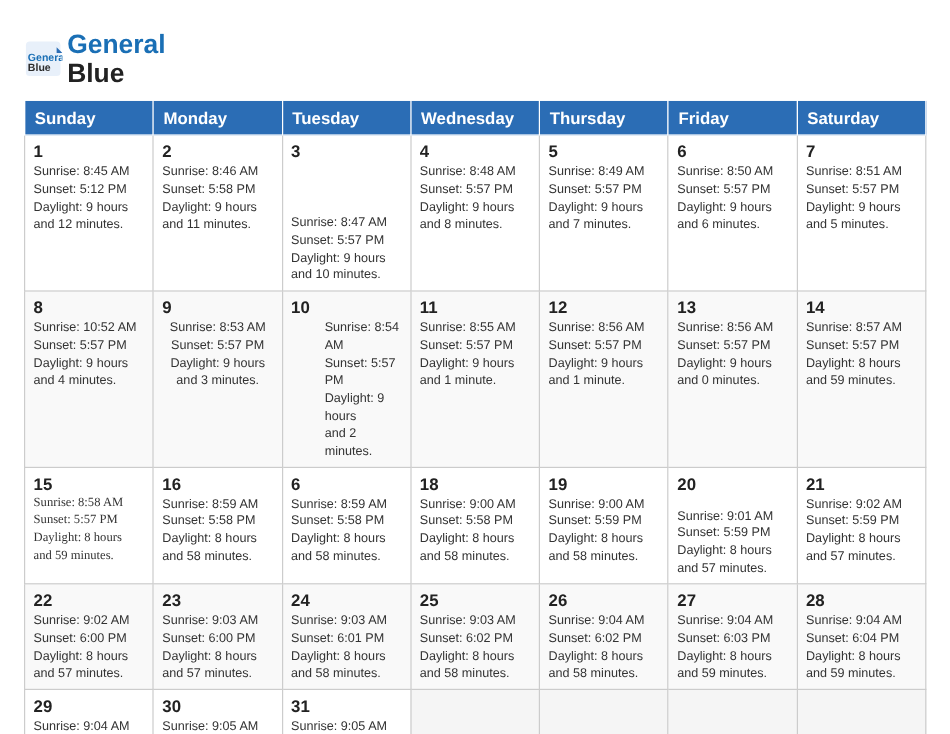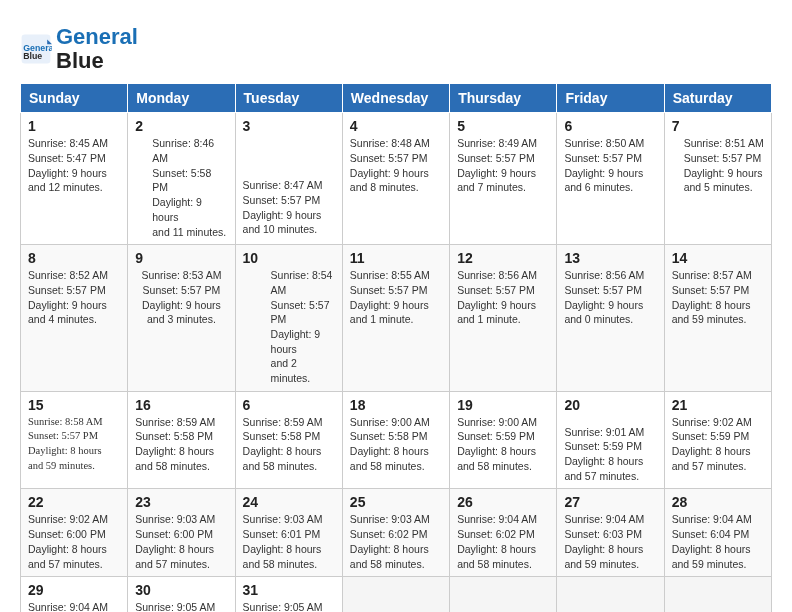--- a/index.html
+++ b/index.html
@@ -119,27 +119,27 @@
         <th>Thursday</th>
         <th>Friday</th>
         <th>Saturday</th>
       </tr>
   </thead>
   <tbody id="calendar-body">
   <tr>
         <td>
           <span class="day-num">1</span>
           <div class="day-info" style="white-space: pre-line;">Sunrise: 8:45 AM
-Sunset: 5:47 PM
+Sunset: 5:12 PM
 Daylight: 9 hours
 and 12 minutes.</div>
         </td>
         <td>
           <span class="day-num">2</span>
-          <div class="day-info" style="white-space: pre-line; margin-left: 17px;">Sunrise: 8:46 AM
+          <div class="day-info" style="white-space: pre-line;">Sunrise: 8:46 AM
 Sunset: 5:58 PM
 Daylight: 9 hours
 and 11 minutes.</div>
         </td>
         <td>
           <span class="day-num">3</span>
           <div class="day-info" style="white-space: pre-line; margin-top: 44px;">Sunrise: 8:47 AM
 Sunset: 5:57 PM
 Daylight: 9 hours
 and 10 minutes.</div>
@@ -160,30 +160,30 @@
         </td>
         <td>
           <span class="day-num">6</span>
           <div class="day-info" style="white-space: pre-line;">Sunrise: 8:50 AM
 Sunset: 5:57 PM
 Daylight: 9 hours
 and 6 minutes.</div>
         </td>
         <td>
           <span class="day-num">7</span>
-          <div class="day-info" style="white-space: pre-line; margin-left: 12px;">Sunrise: 8:51 AM
+          <div class="day-info" style="white-space: pre-line;">Sunrise: 8:51 AM
 Sunset: 5:57 PM
 Daylight: 9 hours
 and 5 minutes.</div>
         </td>
       </tr>
       <tr>
         <td>
           <span class="day-num">8</span>
-          <div class="day-info" style="white-space: pre-line;">Sunrise: 8:52 AM
+          <div class="day-info" style="white-space: pre-line;">Sunrise: 10:52 AM
 Sunset: 5:57 PM
 Daylight: 9 hours
 and 4 minutes.</div>
         </td>
         <td>
           <span class="day-num">9</span>
           <div class="day-info" style="white-space: pre-line; text-align: center;">Sunrise: 8:53 AM
 Sunset: 5:57 PM
 Daylight: 9 hours
 and 3 minutes.</div>

